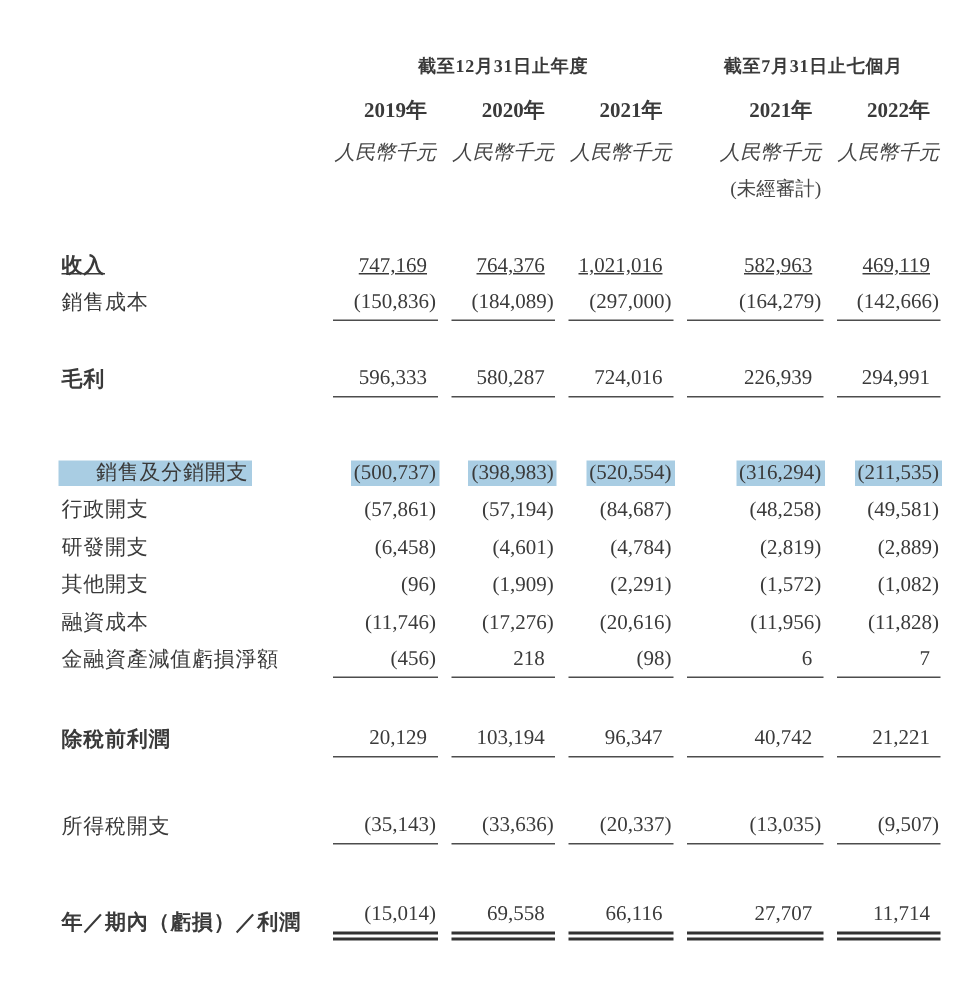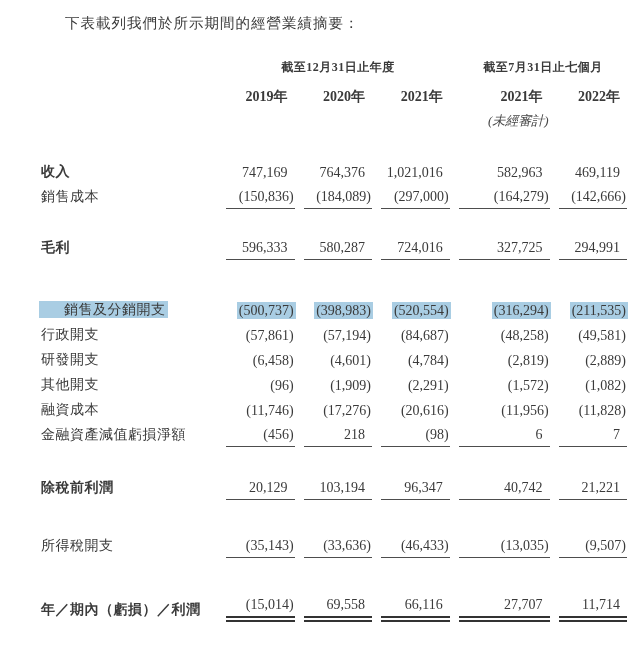--- a/index.html
+++ b/index.html
@@ -37,26 +37,26 @@
   }
   td.year{
     font-weight:bold;text-align:right;height:28px;
     padding-right:7px;font-size:14px;
   }
   td.unit{
     font-style:italic;text-align:right;height:26px;
     font-size:13.5px;white-space:nowrap;color:#464646;
   }
   td.unaudited{
-    font-style:italic;text-align:right;height:22px;
+    text-align:right;height:22px;
     font-size:13px;white-space:nowrap;color:#464646;
   }
   
   tr.row{height:25px;}
-  tr.first-row td{padding-top:32px;}
+  tr.first-row td{padding-top:32px;text-decoration:underline;}
   td.lbl{
     text-align:left;white-space:nowrap;
     font-size:14px;letter-spacing:0.5px;padding-bottom:3px;
   }
   td.num{
     text-align:right;font-size:14px;white-space:nowrap;
     padding-bottom:3px;
   }
   td.num.no-paren{padding-right:7px;}
   tr.bold td.lbl{font-weight:bold;}
@@ -68,21 +68,20 @@
     background:#a9cde3;
     padding:1px 2px;
     margin:-1px -2px;
   }
 </style>
 </head>
 <body>
 
 <div class="page">
 
-  <p class="title">下表載列我們於所示期間的經營業績摘要：</p>
 
   <table class="fin">
     <colgroup>
       <col class="c-label">
         <col class="c-num">
         <col class="c-num">
         <col class="c-num">
         <col class="c-num">
         <col class="c-num">
     </colgroup>
@@ -96,20 +95,28 @@
 
     <tr>
       <td></td>
       <td class="year">2019年</td>
       <td class="year">2020年</td>
       <td class="year">2021年</td>
       <td class="year">2021年</td>
       <td class="year">2022年</td>
     </tr>
 
+    <tr>
+      <td></td>
+      <td class="unit">人民幣千元</td>
+      <td class="unit">人民幣千元</td>
+      <td class="unit">人民幣千元</td>
+      <td class="unit">人民幣千元</td>
+      <td class="unit">人民幣千元</td>
+    </tr>
 
     <tr>
       <td></td>
           <td></td>
           <td></td>
           <td></td>
       <td class="unaudited">(未經審計)</td>
       <td></td>
     </tr>
 
@@ -133,21 +140,21 @@
 
     <tr class="sp-a">
           <td colspan="6"></td>
         </tr>
 
     <tr class="row bold rule">
       <td class="lbl">毛利</td>
       <td class="num no-paren">596,333</td>
       <td class="num no-paren">580,287</td>
       <td class="num no-paren">724,016</td>
-      <td class="num no-paren">327,725</td>
+      <td class="num no-paren">226,939</td>
       <td class="num no-paren">294,991</td>
     </tr>
 
     <tr class="sp-b">
           <td colspan="6"></td>
         </tr>
 
 
     <tr class="row hl-row">
       <td class="lbl"><span class="hl" style="background: rgb(169, 205, 227); padding-left: 25px;">銷售及分銷開支</span></td>
@@ -217,21 +224,21 @@
     </tr>
 
     <tr class="sp-d">
           <td colspan="6"></td>
         </tr>
 
     <tr class="row rule">
       <td class="lbl">所得稅開支</td>
       <td class="num">(35,143)</td>
       <td class="num">(33,636)</td>
-      <td class="num">(46,433)</td>
+      <td class="num">(20,337)</td>
       <td class="num">(13,035)</td>
       <td class="num">(9,507)</td>
     </tr>
 
     <tr class="sp-e">
           <td colspan="6"></td>
         </tr>
 
     <tr class="row bold dblrule">
       <td class="lbl">年／期內（虧損）／利潤</td>

